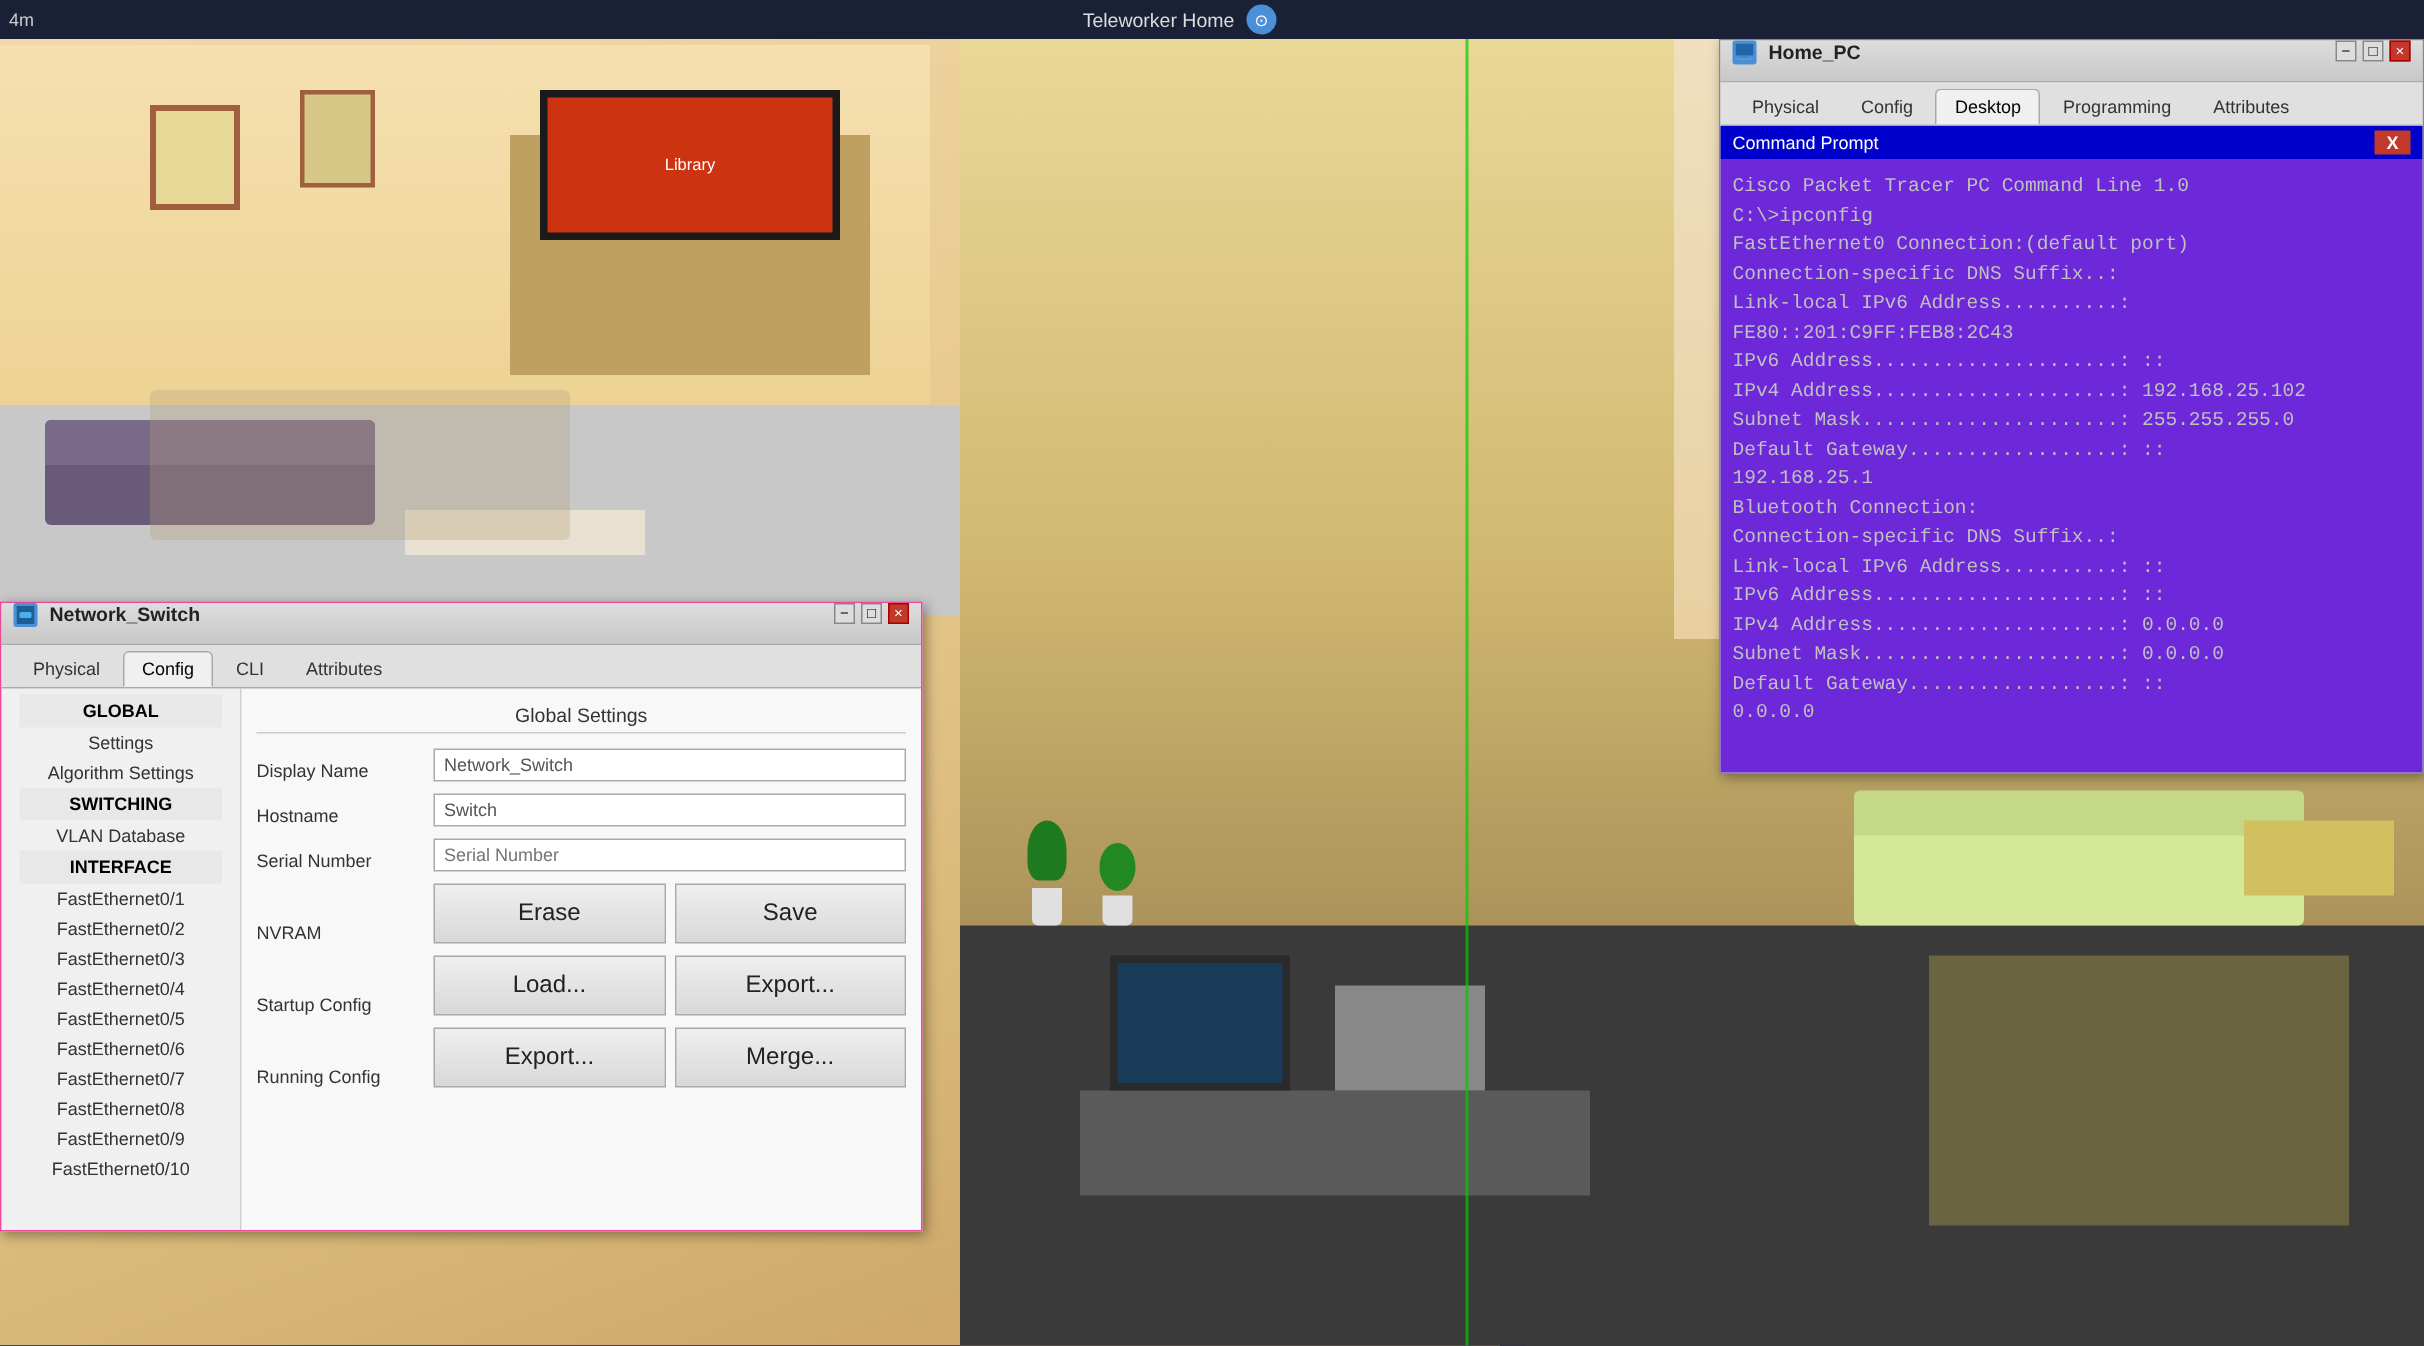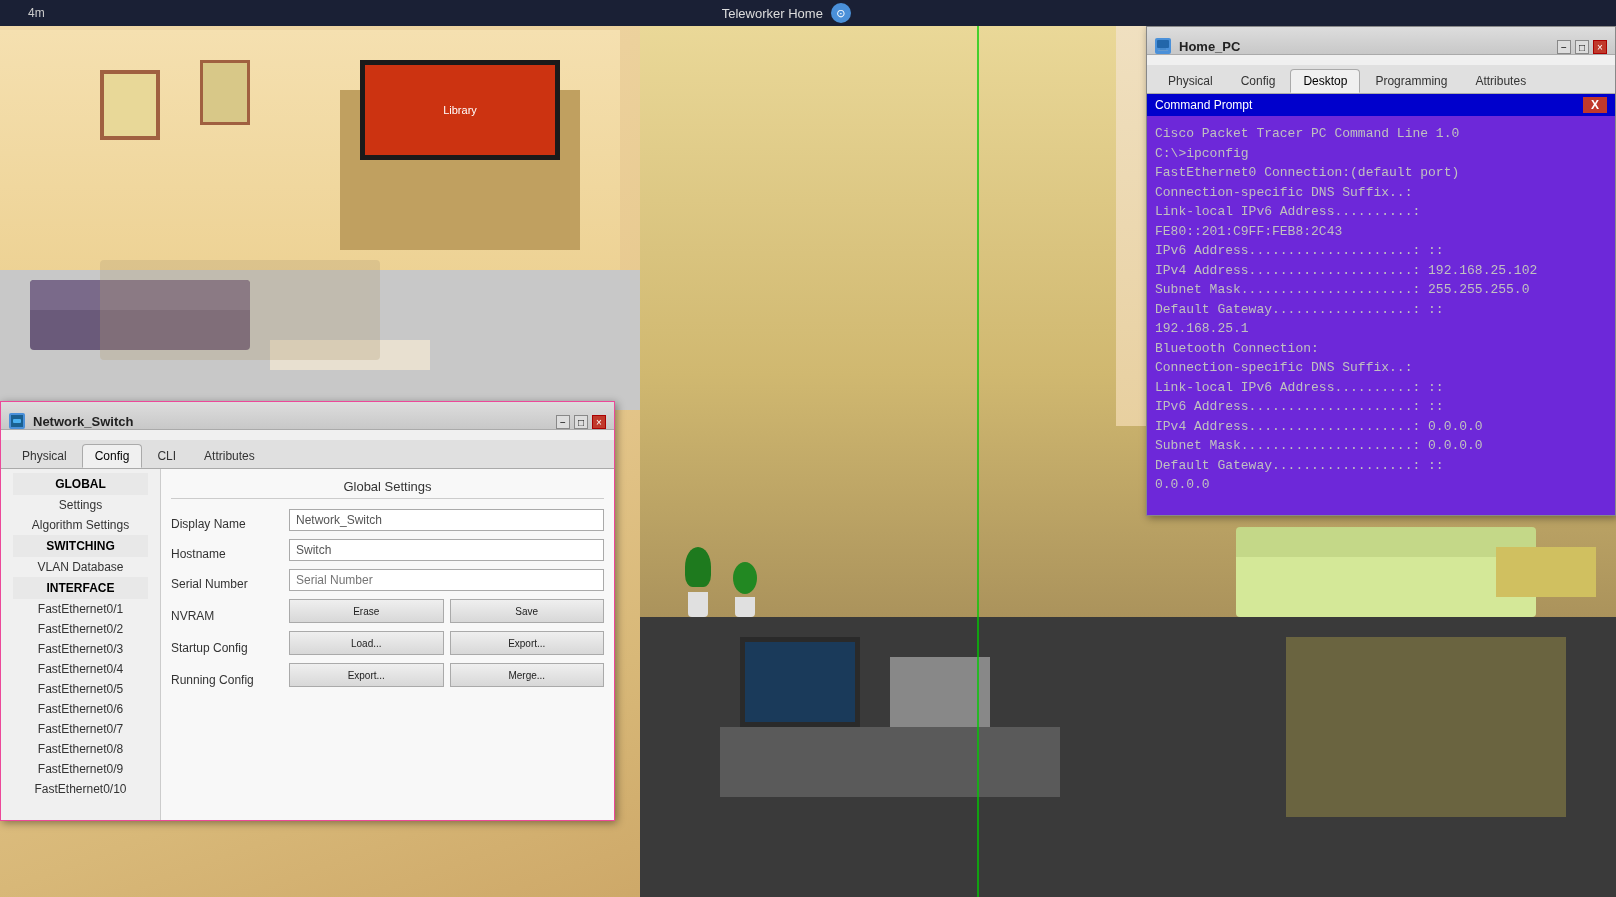--- a/index.html
+++ b/index.html
@@ -13,21 +13,21 @@
     }
 
     
     .top-bar {
       width: 100%;
       height: 26px;
       background: #1a2035;
       display: flex;
       align-items: center;
       justify-content: space-between;
-      padding: 0 28px;
+      padding: 0 6px;
       position: absolute;
       top: 0;
       left: 0;
       z-index: 100;
     }
     .top-bar-time {
       color: #ccc;
       font-size: 12px;
     }
     .top-bar-center {
@@ -61,21 +61,21 @@
       box-shadow: 2px 2px 8px rgba(0,0,0,0.4);
       z-index: 50;
       display: flex;
       flex-direction: column;
     }
     .window-titlebar {
       height: 28px;
       background: linear-gradient(to bottom, #ddd, #c8c8c8);
       border-bottom: 1px solid #aaa;
       display: flex;
-      align-items: flex-end;
+      align-items: flex-start;
       padding: 0 8px;
       gap: 8px;
     }
     .window-titlebar-icon {
       width: 16px;
       height: 16px;
       background: #4a90d9;
       border-radius: 2px;
       display: flex;
       align-items: center;
@@ -104,21 +104,20 @@
       cursor: pointer;
     }
 
     
     .window-tabs {
       display: flex;
       background: #e0e0e0;
       border-bottom: 1px solid #aaa;
       padding: 4px 8px 0;
       gap: 2px;
-      margin-top: 10px;
     }
     .tab {
       padding: 4px 12px;
       font-size: 12px;
       cursor: pointer;
       border: 1px solid transparent;
       background: transparent;
       color: #333;
       border-radius: 4px 4px 0 0;
     }
@@ -200,24 +199,24 @@
     .form-input.placeholder-style {
       color: #aaa;
     }
     .btn-group {
       display: flex;
       gap: 6px;
       flex: 1;
     }
     .config-btn {
       flex: 1;
-      height: 24px;
+      height: 40px;
       border: 1px solid #aaa;
       background: linear-gradient(to bottom, #efefef, #d8d8d8);
-      font-size: 10px;
+      font-size: 16px;
       cursor: pointer;
       color: #222;
     }
 
     
     .window-home-pc {
       position: absolute;
       top: 0;
       right: 0;
       width: 460px;

